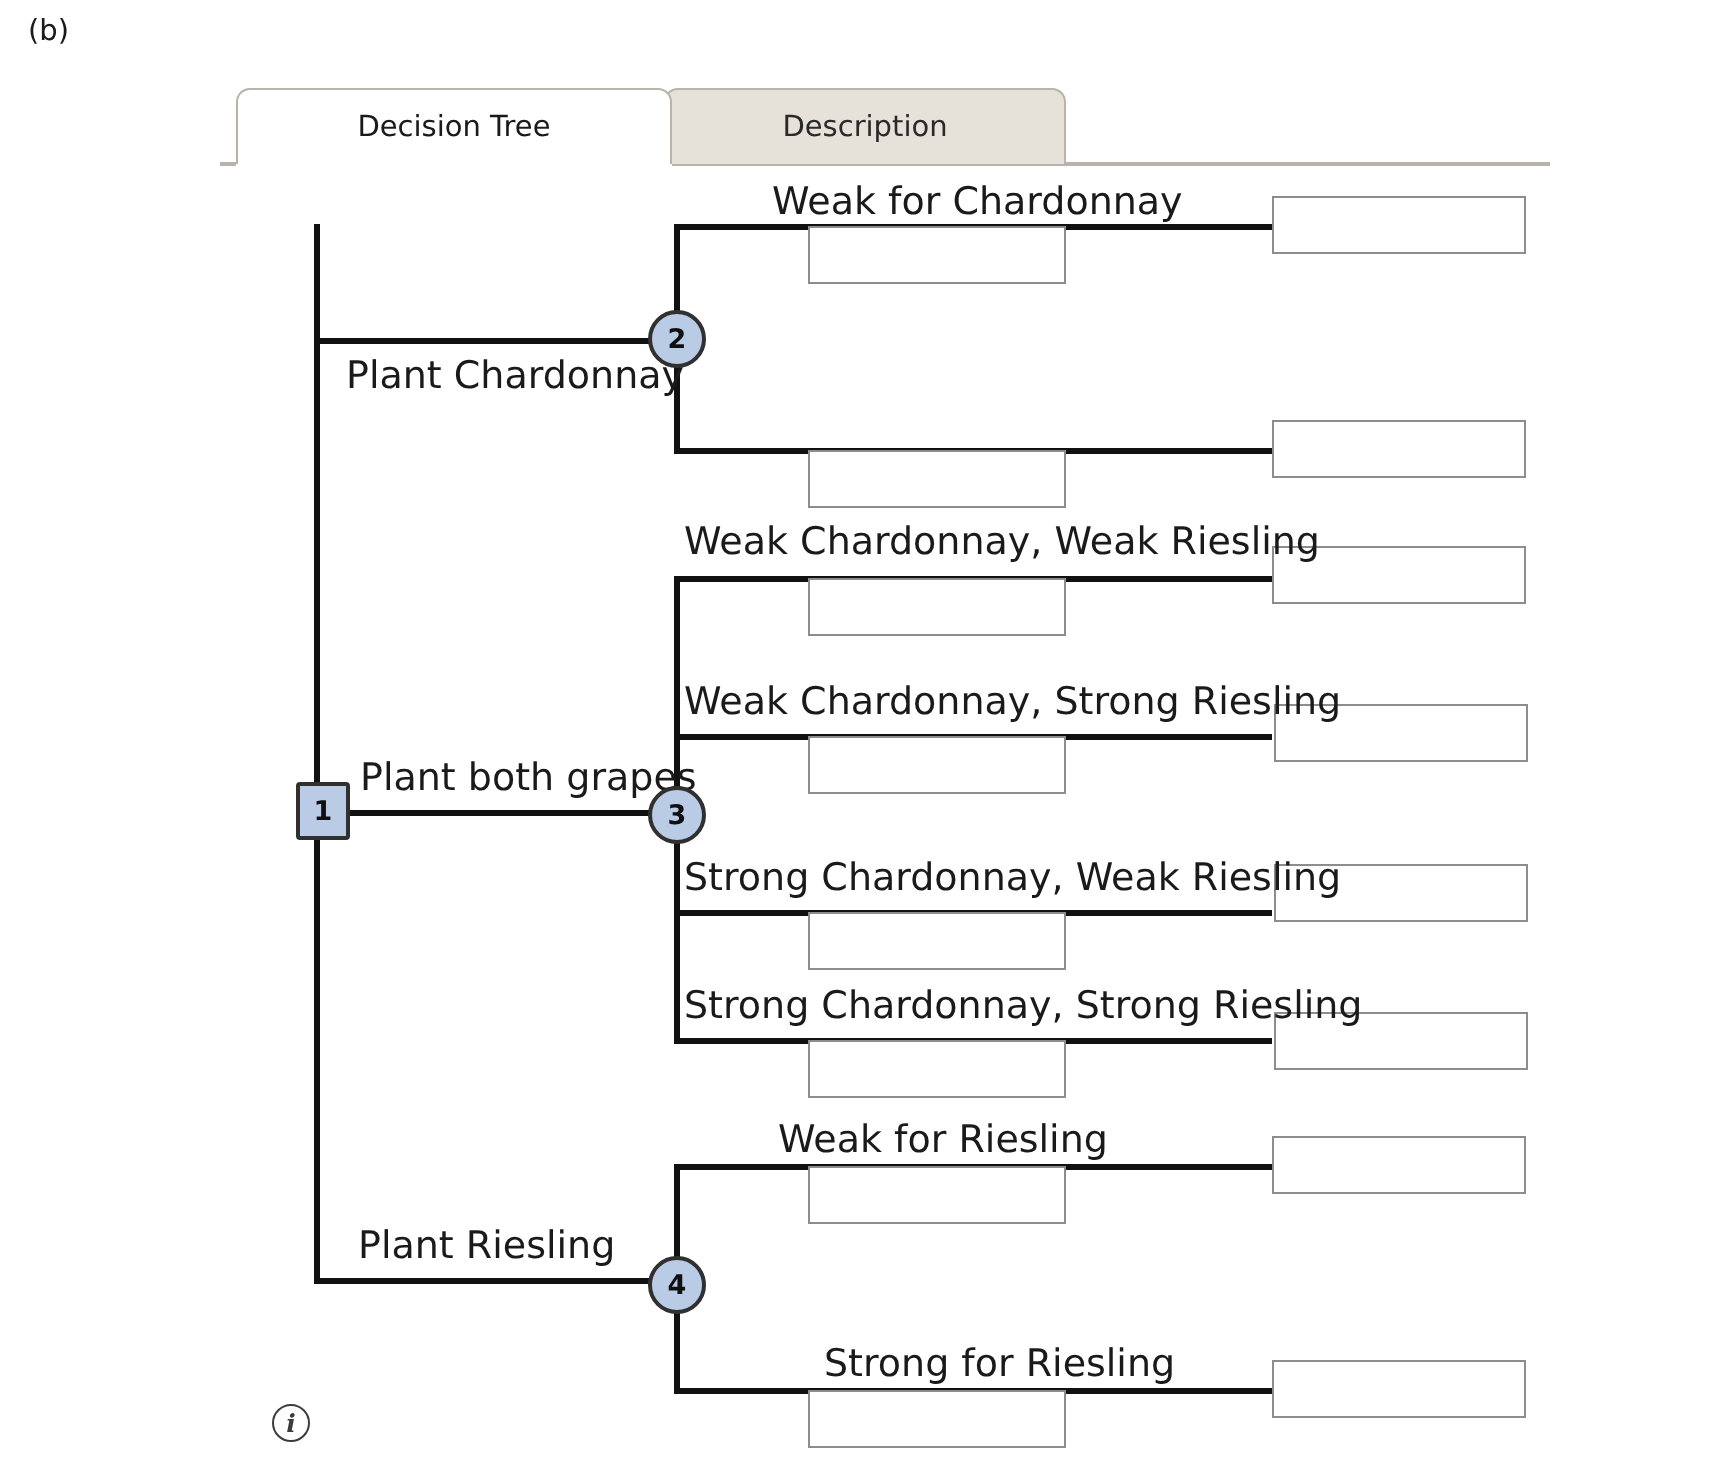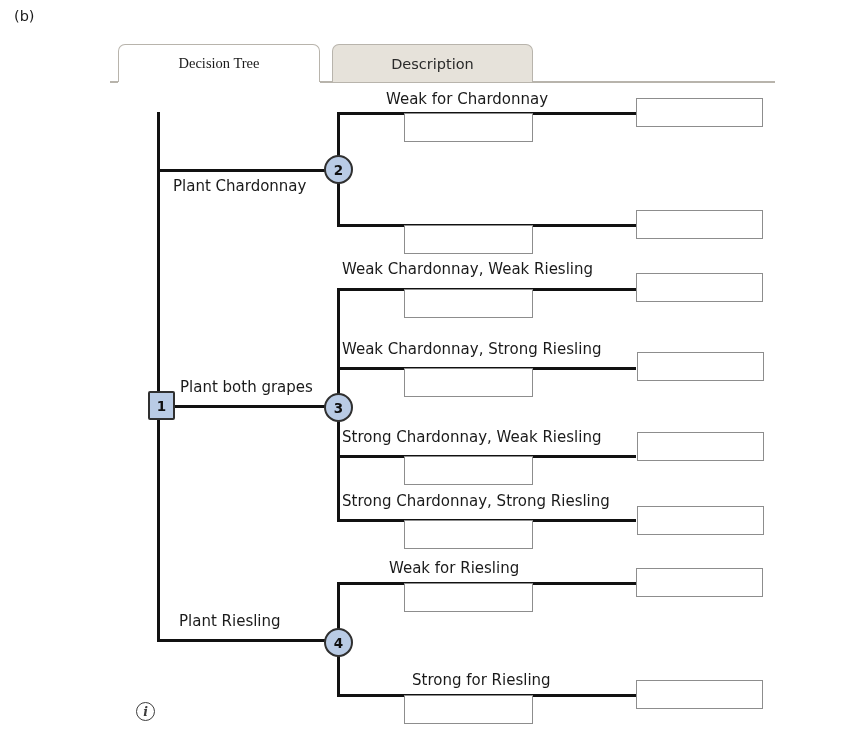--- a/index.html
+++ b/index.html
@@ -74,21 +74,21 @@
     color: #1a1a1a;
     z-index: 3;
     border-color: #b8b4ac;
     box-shadow: 0 2px 0 0 #ffffff;
   }
   .tab.inactive {
     background: #e6e2da;
     color: #2a2a2a;
     z-index: 2;
   }
-  #tab-decision-tree { left: 8px;   width: 202px; font-family: Liberation Serif, serif; }
+  #tab-decision-tree { left: 8px;   width: 218px; }
   #tab-description   { left: 222px; width: 201px; }
 
   
   #tree-canvas {
     position: absolute;
     left: 0px;
     top: 0px;
     width: 868px;
     height: 736px;
   }
@@ -118,21 +118,21 @@
     border-radius: 50%;
   }
   .node.square {
     width: 27px; height: 29px;
     border-radius: 2px;
   }
 
   
   .branch-label {
     position: absolute;
-    font-size: 15px;
+    font-size: 19px;
     color: #1a1a1a;
     white-space: nowrap;
     z-index: 5;
     background: transparent;
   }
 
   
   .prob-box, .payoff-box {
     position: absolute;
     box-sizing: border-box;

